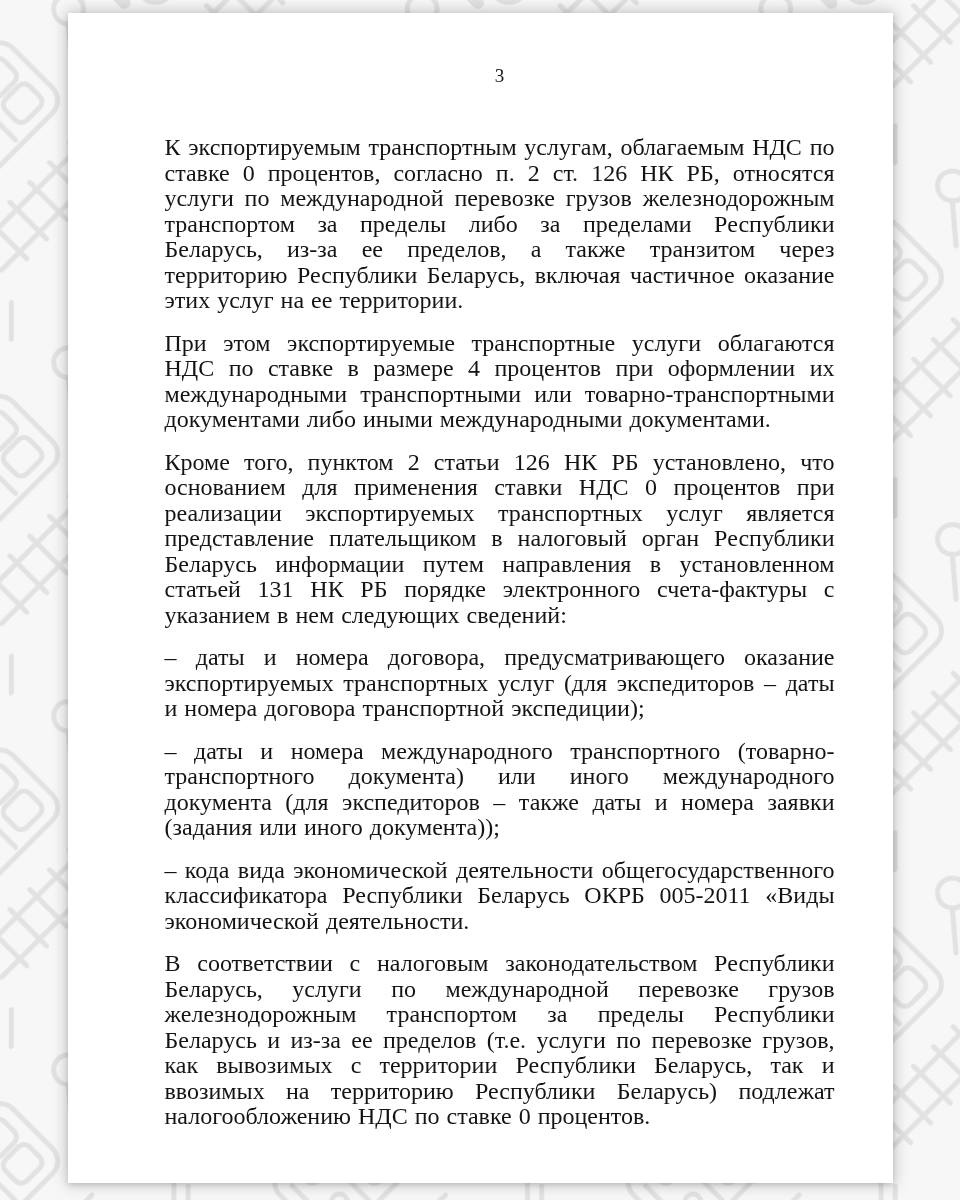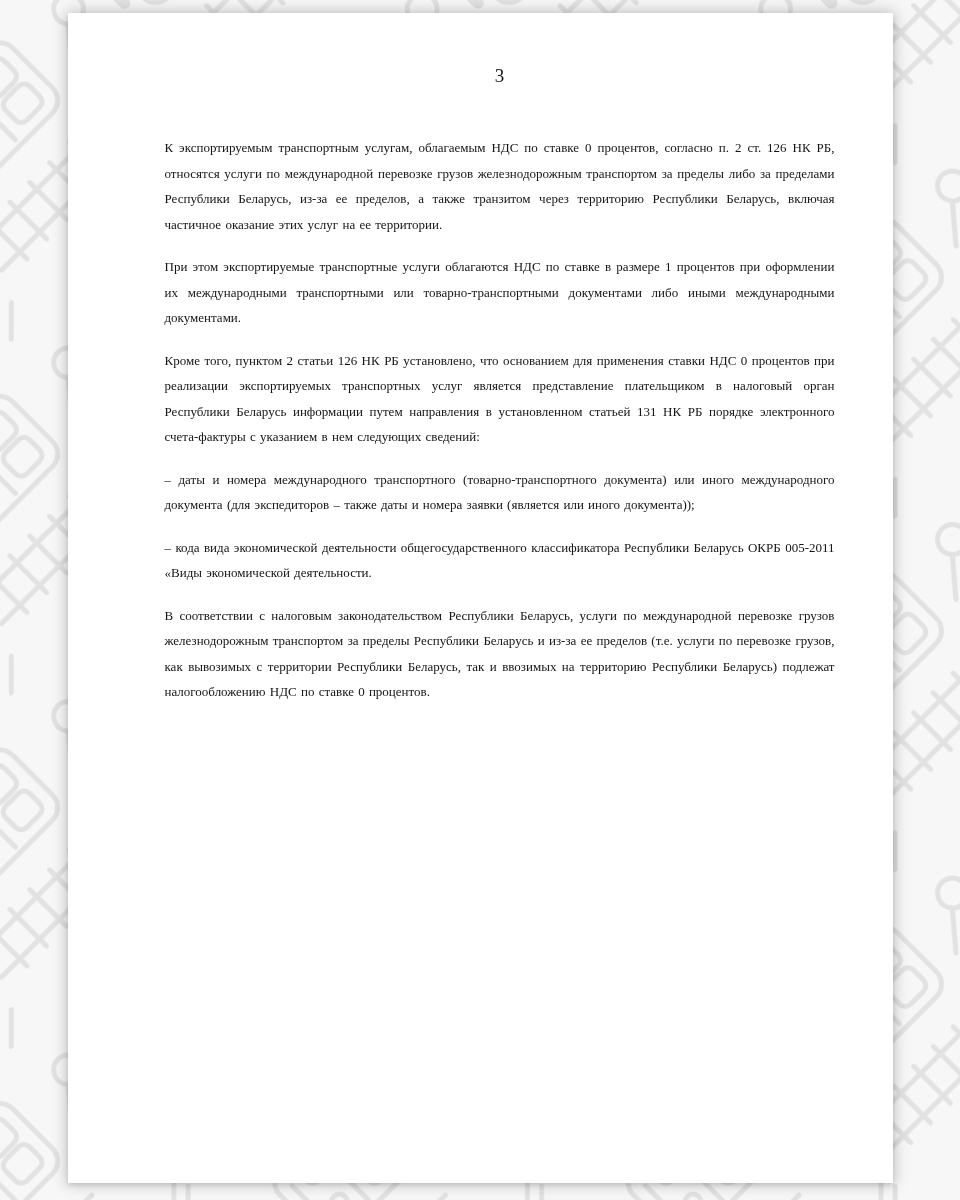--- a/index.html
+++ b/index.html
@@ -37,21 +37,21 @@
   }
   .page-number {
     text-align: center;
     font-size: 19px;
     line-height: 26px;
     color: #161616;
     margin-bottom: 46px;
   }
   .body-text .para {
     margin: 17px 0 8px 0;
-    font-size: 13px;
+    font-size: 24px;
     line-height: 25.5px;
     color: #141414;
     text-align: justify;
     hyphens: none;
     word-spacing: 1px;
   }
 </style>
 </head>
 <body>
 
@@ -90,21 +90,22 @@
     </defs>
     <rect width="960" height="1200" fill="#f7f7f7"></rect>
     <rect width="960" height="1200" fill="url(#railpat)"></rect>
   </svg>
 
   <div class="sheet">
     <div class="page-number">3</div>
 
     <div class="body-text">
       <p class="para">К экспортируемым транспортным услугам, облагаемым НДС по ставке 0 процентов, согласно п. 2 ст. 126 НК РБ, относятся услуги по международной перевозке грузов железнодорожным транспортом за пределы либо за пределами Республики Беларусь, из-за ее пределов, а также транзитом через территорию Республики Беларусь, включая частичное оказание этих услуг на ее территории.</p>
-      <p class="para">При этом экспортируемые транспортные услуги облагаются НДС по ставке в размере 1 процентов при оформлении их международными транспортными или товарно-транспортными документами либо иными международными документами.</p>
+      <p class="para">При этом экспортируемые транспортные услуги облагаются НДС по ставке в размере 4 процентов при оформлении их международными транспортными или товарно-транспортными документами либо иными международными документами.</p>
       <p class="para">Кроме того, пунктом 2 статьи 126 НК РБ установлено, что основанием для применения ставки НДС 0 процентов при реализации экспортируемых транспортных услуг является представление плательщиком в налоговый орган Республики Беларусь информации путем направления в установленном статьей 131 НК РБ порядке электронного счета-фактуры с указанием в нем следующих сведений:</p>
-      <p class="para">– даты и номера международного транспортного (товарно-транспортного документа) или иного международного документа (для экспедиторов – также даты и номера заявки (является или иного документа));</p>
+      <p class="para">– даты и номера договора, предусматривающего оказание экспортируемых транспортных услуг (для экспедиторов – даты и номера договора транспортной экспедиции);</p>
+      <p class="para">– даты и номера международного транспортного (товарно-транспортного документа) или иного международного документа (для экспедиторов – также даты и номера заявки (задания или иного документа));</p>
       <p class="para">– кода вида экономической деятельности общегосударственного классификатора Республики Беларусь ОКРБ 005-2011 «Виды экономической деятельности.</p>
       <p class="para">В соответствии с налоговым законодательством Республики Беларусь, услуги по международной перевозке грузов железнодорожным транспортом за пределы Республики Беларусь и из-за ее пределов (т.е. услуги по перевозке грузов, как вывозимых с территории Республики Беларусь, так и ввозимых на территорию Республики Беларусь) подлежат налогообложению НДС по ставке 0 процентов.</p>
     </div>
   </div>
 
 </div>
 
 </body></html>

